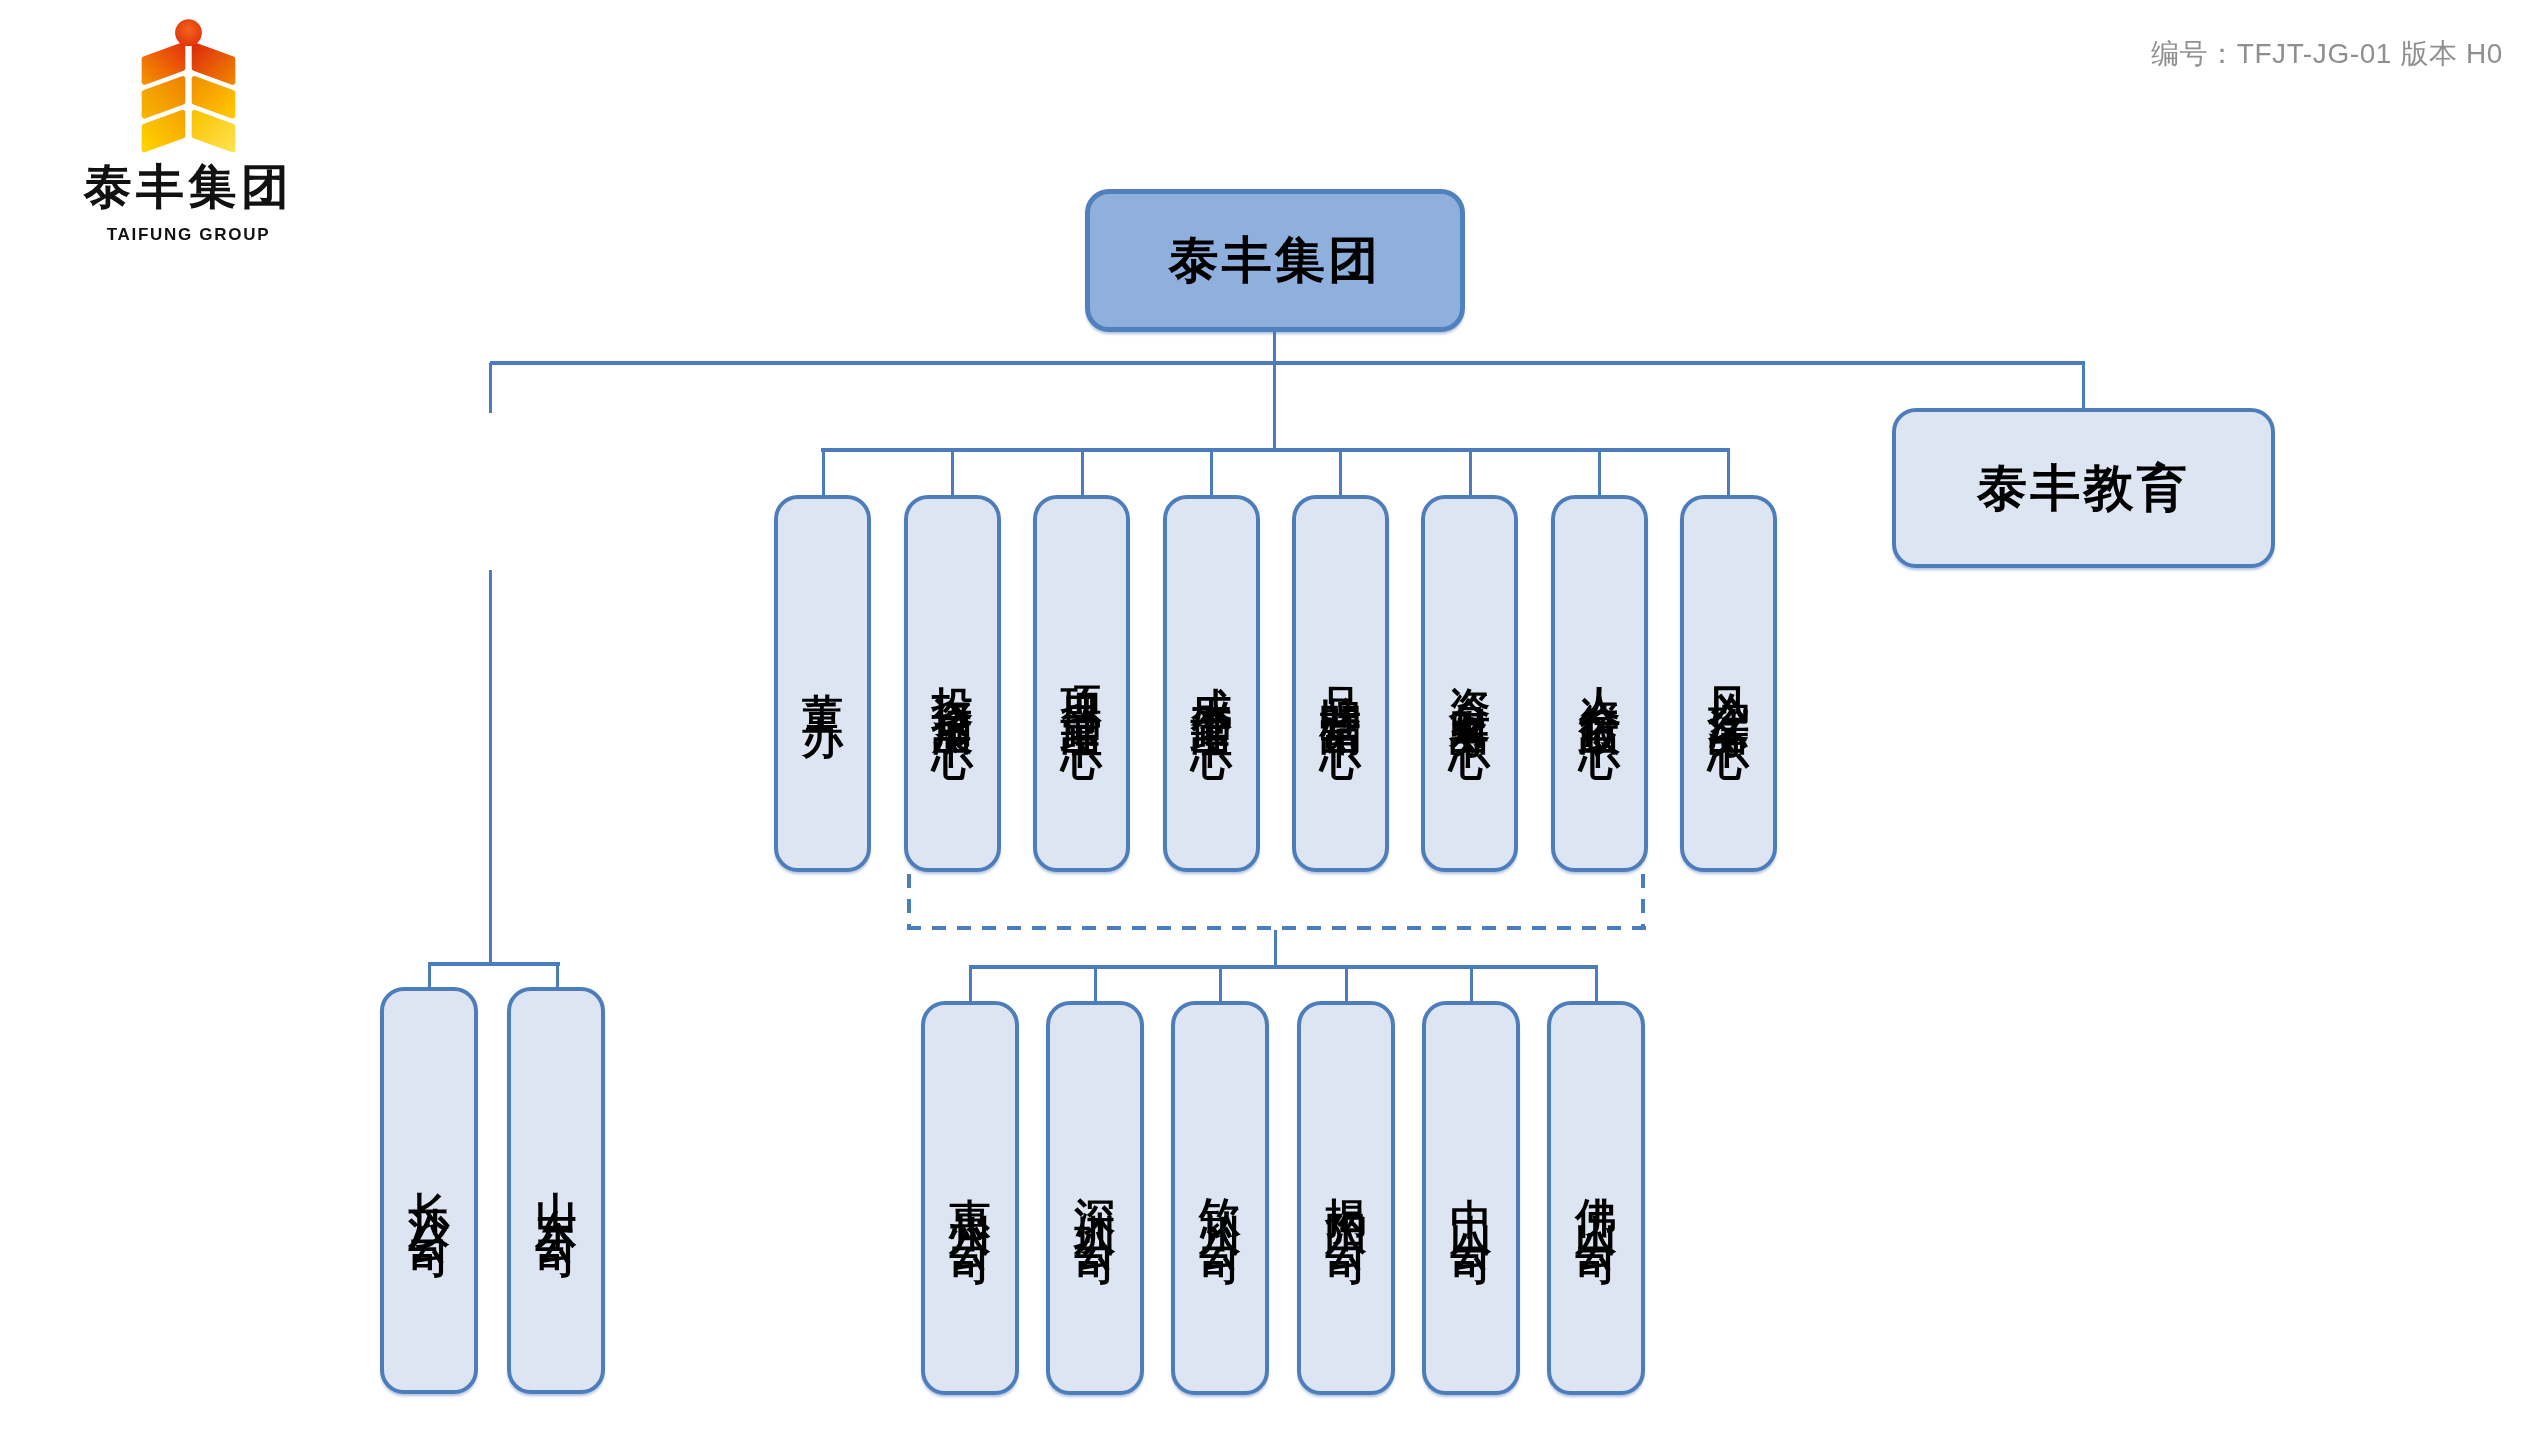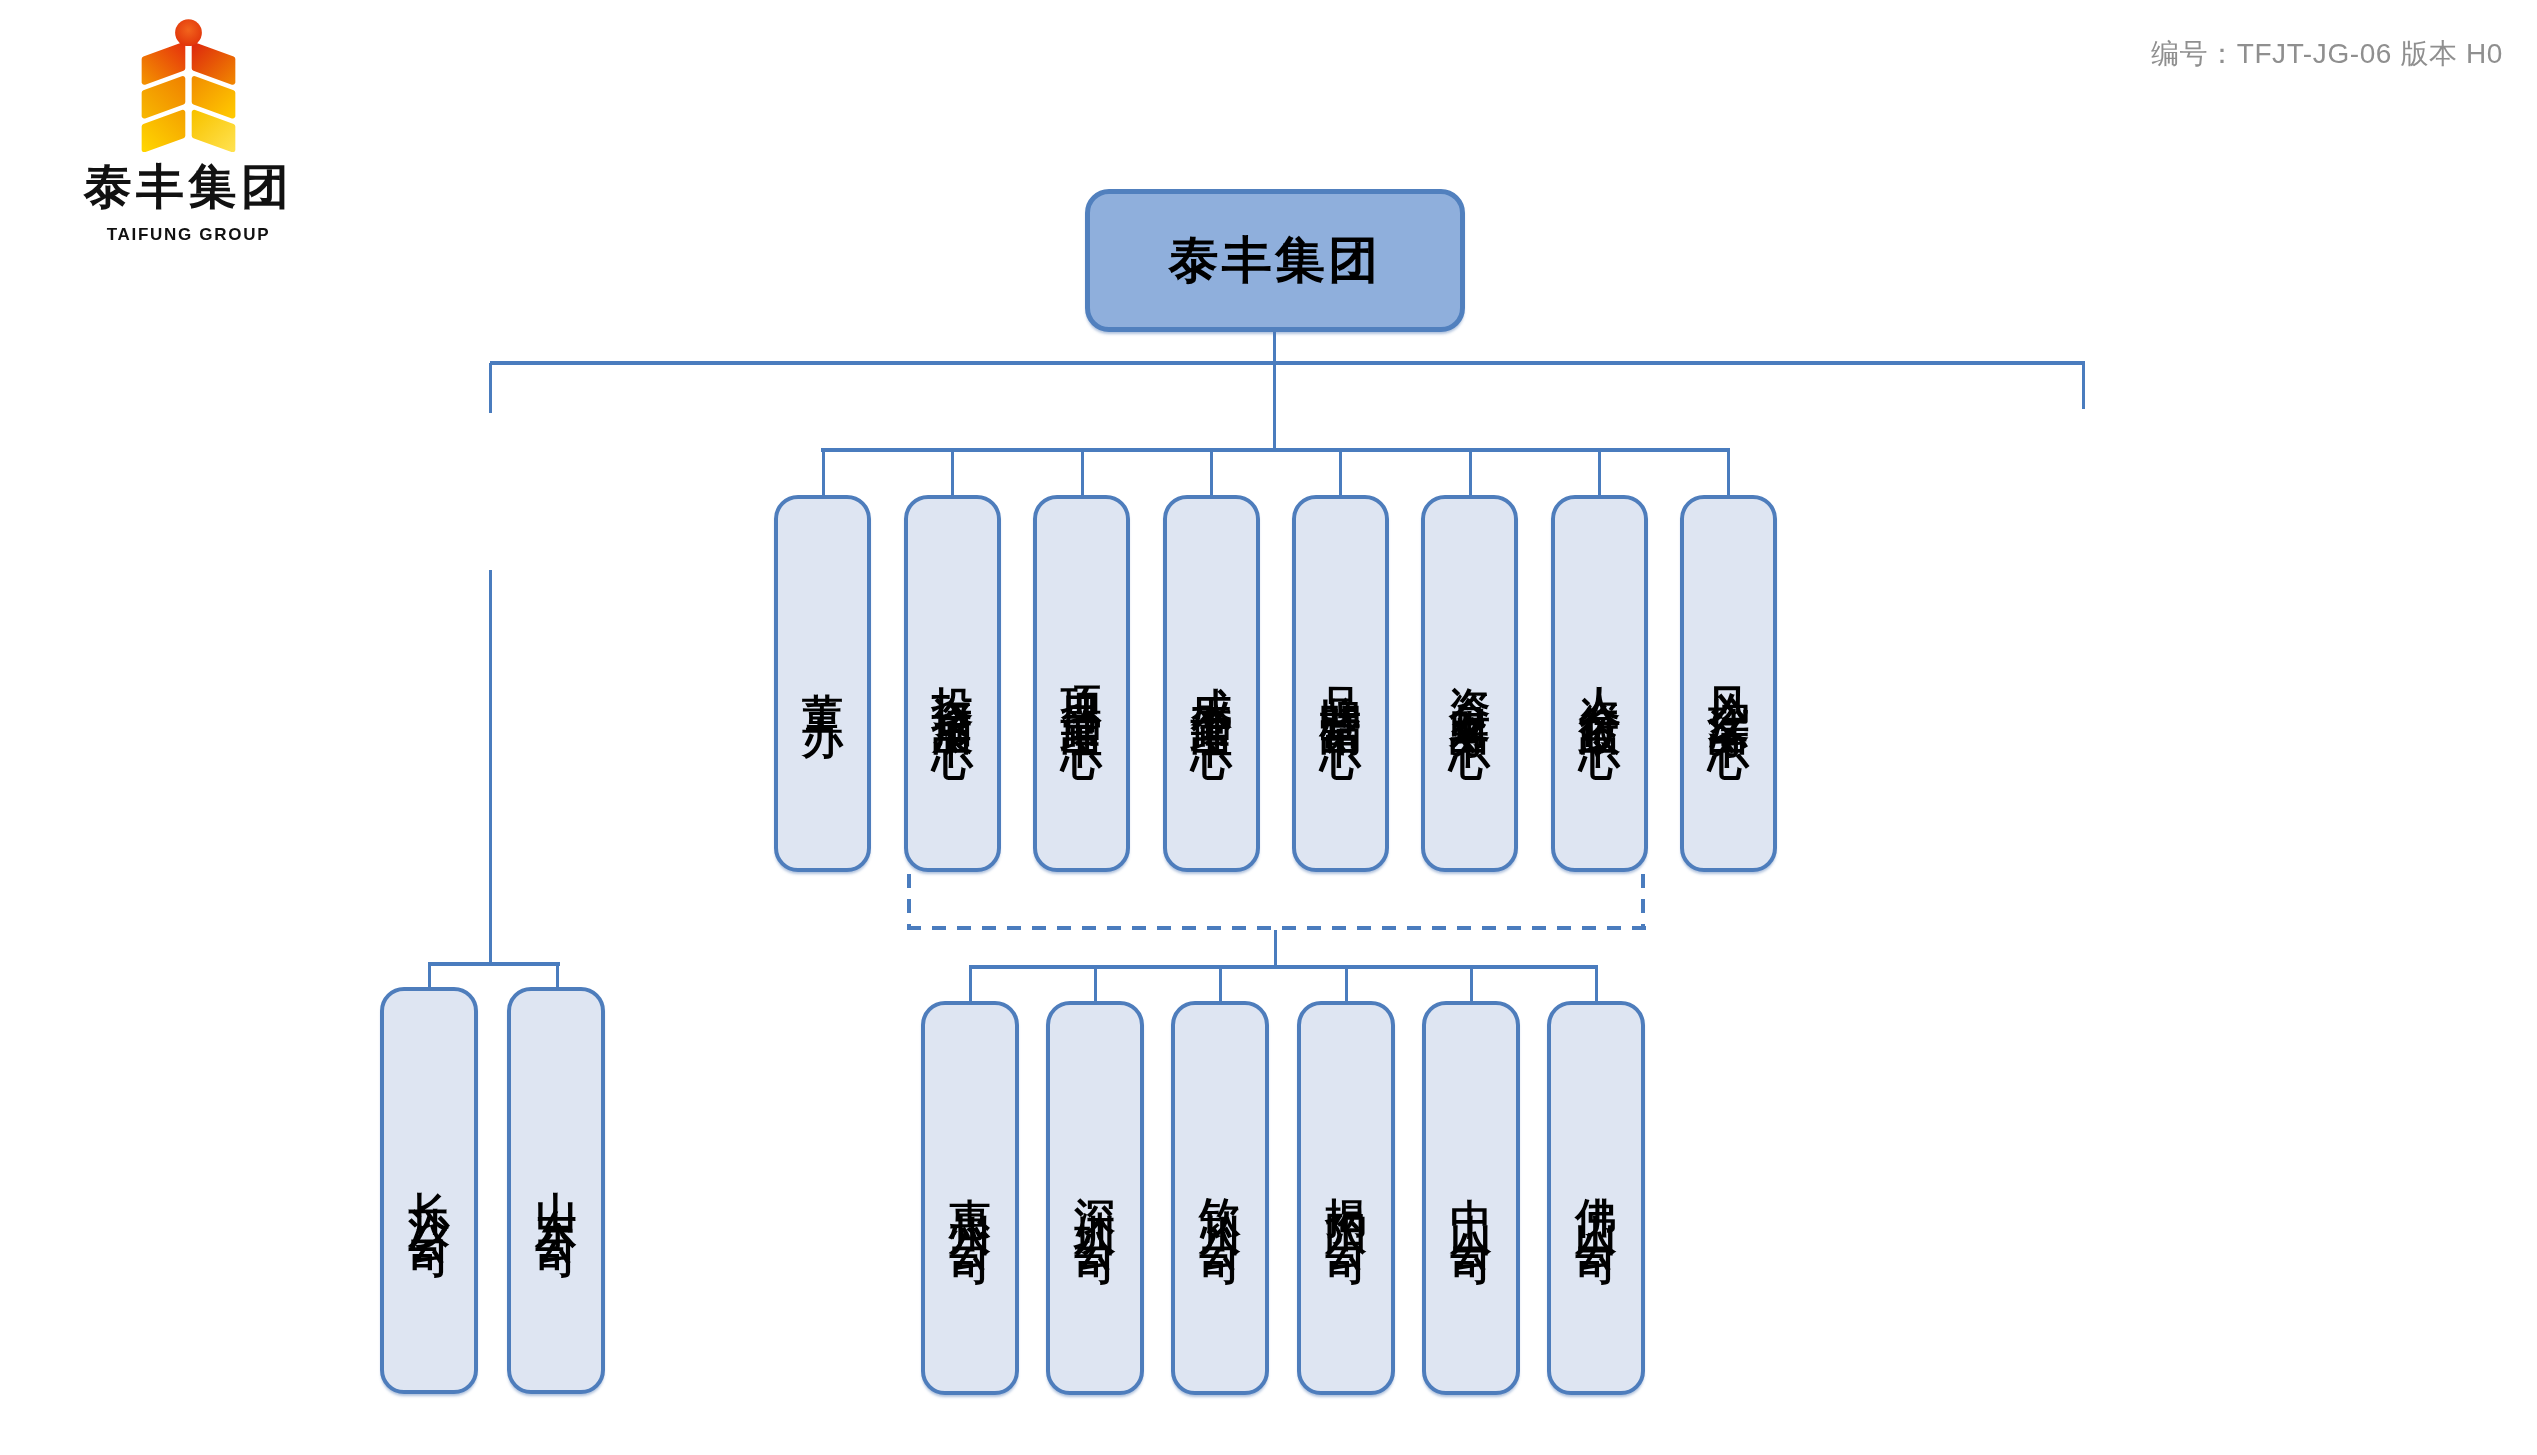--- a/index.html
+++ b/index.html
@@ -81,21 +81,21 @@
         <path d="M176,72 L110,48 L110,88 L176,112 Z" fill="url(#gR1)" stroke="url(#gR1)"></path>
         <path d="M176,130 L110,106 L110,146 L176,170 Z" fill="url(#gR2)" stroke="url(#gR2)"></path>
         <path d="M176,188 L110,164 L110,204 L176,228 Z" fill="url(#gR3)" stroke="url(#gR3)"></path>
       </g>
       <circle cx="100" cy="27" r="23" fill="url(#gHead)"></circle>
     </svg>
     <div class="logo-cn">泰丰集团</div>
     <div class="logo-en">TAIFUNG GROUP</div>
   </div>
 
-  <div class="docnum">编号：TFJT-JG-06  版本 H0</div>
+  <div class="docnum">编号：TFJT-JG-01  版本 H0</div>
 
   <div class="vline" style="left:1273px; top:331px;  height:32px;"></div>
   <div class="hline" style="left:490px;  top:361px;  width:1595px;"></div>
   <div class="vline" style="left:489px;  top:363px;  height:50px;"></div>
   <div class="vline" style="left:2082px; top:363px;  height:46px;"></div>
   <div class="vline" style="left:1273px; top:363px;  height:86px;"></div>
   <div class="hline" style="left:821px; top:448px;  width:909px;"></div>
   <div class="vline" style="left:822px; top:450px;  height:46px;"></div>
   <div class="vline" style="left:951px; top:450px;  height:46px;"></div>
   <div class="vline" style="left:1081px; top:450px;  height:46px;"></div>
@@ -117,20 +117,23 @@
   <div class="vline" style="left:1470px; top:968px; height:34px;"></div>
   <div class="vline" style="left:1595px; top:968px; height:34px;"></div>
 
   <div class="vline" style="left:489px;  top:570px; height:394px;"></div>
   <div class="hline" style="left:428px;  top:962px; width:132px;"></div>
   <div class="vfeed" style="left:428px;  top:965px; height:23px;"></div>
   <div class="vfeed" style="left:556px; top:965px; height:23px;"></div>
 
   <div class="node root wide" style="left:1085px; top:189px; width:380px; height:143px;">
     <span>泰丰集团</span>
+  </div>
+  <div class="node wide" style="left:1892px; top:408px; width:383px; height:160px;">
+    <span>泰丰教育</span>
   </div>
 
   <div class="node" style="left:774px; top:495px; width:97px; height:377px;">
     <span class="vtext sp2">董办</span>
   </div>
   <div class="node" style="left:904px; top:495px; width:97px; height:377px;">
     <span class="vtext sp6">投资拓展中心</span>
   </div>
   <div class="node" style="left:1033px; top:495px; width:97px; height:377px;">
     <span class="vtext sp6">项目管理中心</span>

